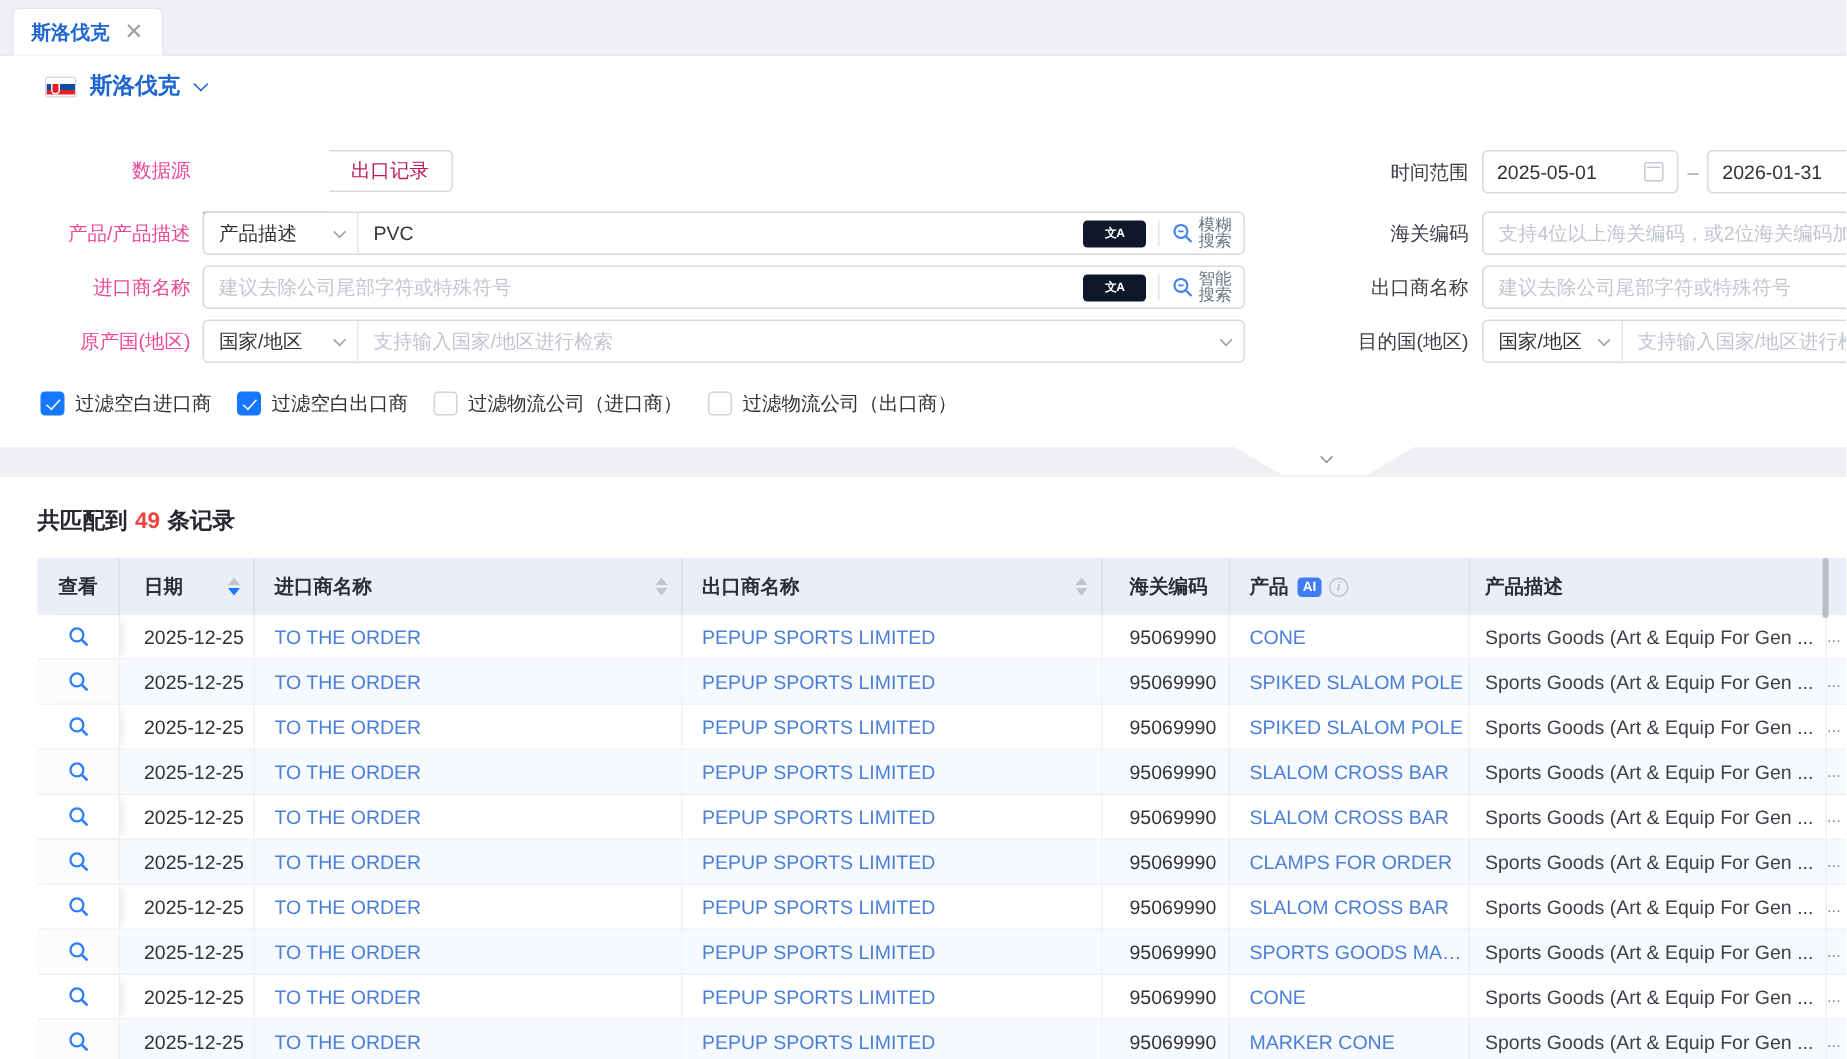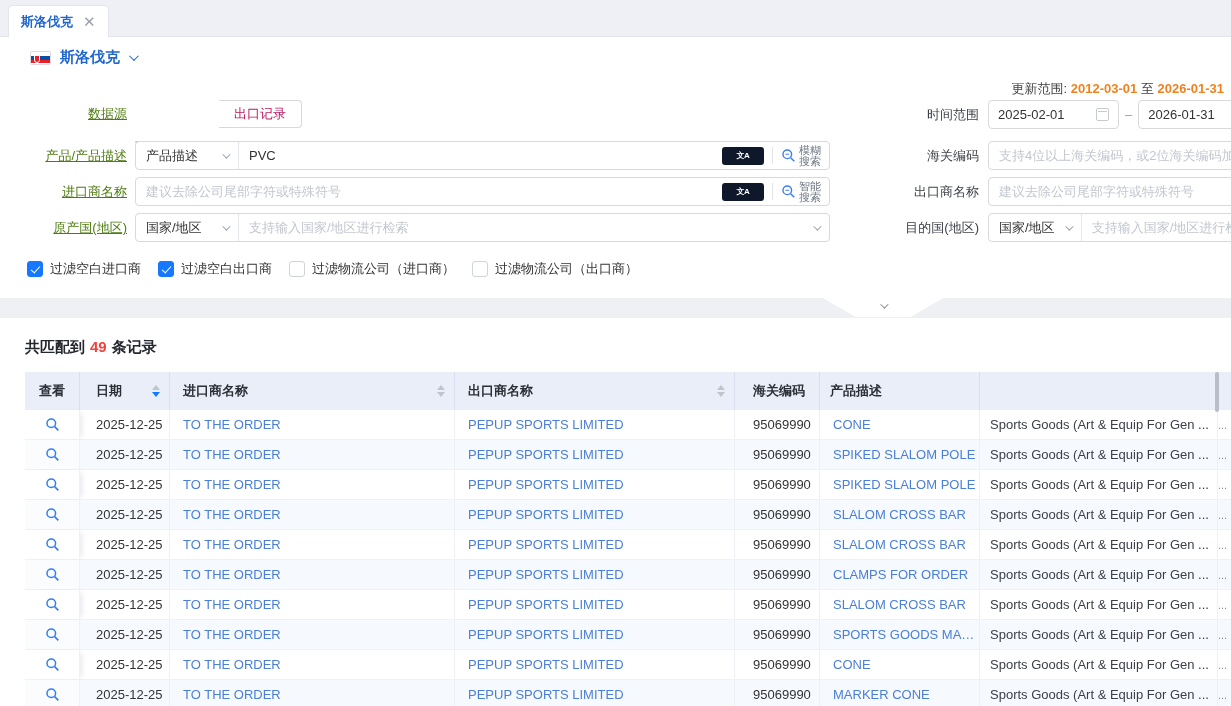--- a/index.html
+++ b/index.html
@@ -21,21 +21,21 @@
   .flag .s3 { position:absolute; top:67%; left:0; right:0; height:33%; background:#ee1c25; }
   .flag .emblem { position:absolute; left:3px; top:3px; width:6px; height:8px; background:#ee1c25; border:1px solid #fff; border-radius:0 0 3px 3px; }
   .country-name { color:#1f66d1; font-weight:bold; font-size:15px; }
   .caret-down { display:inline-block; width:7px; height:7px; border-right:1.6px solid #1f66d1; border-bottom:1.6px solid #1f66d1; transform:rotate(45deg) translateY(-2px); }
 
   
   .update-range { position:absolute; top:80px; right:7px; font-size:13px; color:#444; }
   .update-range b { color:#f0821e; font-weight:bold; }
 
   .frow { position:absolute; display:flex; align-items:center; }
-  .flabel { width:135px; text-align:right; padding-right:8px; color:#4d7c0f; white-space:nowrap;text-decoration:underline; }
+  .flabel { width:135px; text-align:right; padding-right:8px; color:#ec4899; white-space:nowrap; }
   .rlabel { width:88px; text-align:right; padding-right:9px; color:#3b3f46; white-space:nowrap; }
 
   .seg { display:flex; height:28px; }
   .seg-btn { padding:0 15px; line-height:26px; border:1px solid #d9d9d9; background:#fff; color:#be185d; cursor:pointer; }
   .seg-btn.first { border-radius:4px 0 0 4px; }
   .seg-btn.last { border-radius:0 4px 4px 0; border-left:none; }
   .seg-btn.active { background:#e6f2ff; color:#3d8bff; border-color:#9cc6ff;margin-top:41px; }
 
   .ctl { display:flex; align-items:center; height:29px; border:1px solid #d9d9d9; border-radius:4px; background:#fff; overflow:hidden; }
   .ctl .select { display:flex; align-items:center; justify-content:space-between; padding:0 10px; height:100%; border-right:1px solid #e3e6ec; color:#333; min-width:103px; cursor:pointer; }
@@ -118,38 +118,32 @@
     <span class="flag">
         <span class="s1"></span>
         <span class="s2"></span>
         <span class="s3"></span>
         <span class="emblem"></span>
       </span>
     <span class="country-name">斯洛伐克</span>
     <span class="caret-down"></span>
   </div>
 
-  <div class="update-range">
-    <span>更新范围:</span>
-    <b>2012-03-01</b>
-    <span>至</span>
-    <b>2026-01-31</b>
-  </div>
 
   <div class="frow" style="left:0; top:100px;">
     <span class="flabel">数据源</span>
     <div class="seg">
       <span class="seg-btn first active">进口记录</span>
       <span class="seg-btn last">出口记录</span>
     </div>
   </div>
   <div class="frow" style="left:900px; top:100px;">
     <span class="rlabel">时间范围</span>
     <div class="date-input">
-      <span>2025-02-01</span>
+      <span>2025-05-01</span>
       <span class="cal-icon"></span>
     </div>
     <span class="range-dash">–</span>
     <div class="date-input" style="width:120px;">
       <span>2026-01-31</span>
     </div>
   </div>
 
   <div class="frow" style="left:0; top:141px;">
     <span class="flabel">产品/产品描述</span>
@@ -266,20 +260,25 @@
           </span>
       </div>
       <div class="th th-flex pad13">
         <span>出口商名称</span>
         <span class="sorter">
             <span class="up"></span>
             <span class="down"></span>
           </span>
       </div>
       <div class="th pad18">海关编码</div>
+      <div class="th pad13">
+        <span>产品</span>
+        <span class="ai-badge">AI</span>
+        <span class="info-icon">i</span>
+      </div>
       <div class="th pad10">产品描述</div>
       <div class="th"></div>
     </div>
     <div>
         <div class="tr body-row">
     <div class="td col-view c-center view-btn">
       <svg width="15" height="15" viewBox="0 0 16 16">
               <circle cx="6.7" cy="6.7" r="4.6" fill="none" stroke="#2f7ef7" stroke-width="1.6"></circle>
               <line x1="10.3" y1="10.3" x2="14.2" y2="14.2" stroke="#2f7ef7" stroke-width="1.8"></line>
             </svg>

